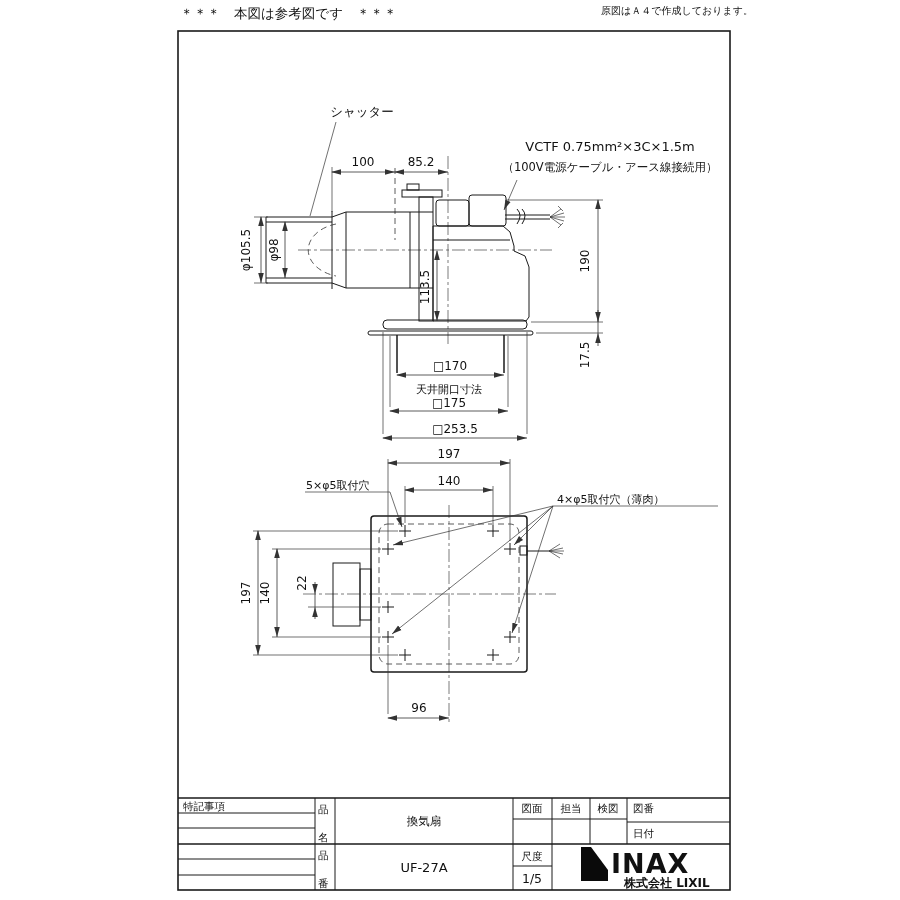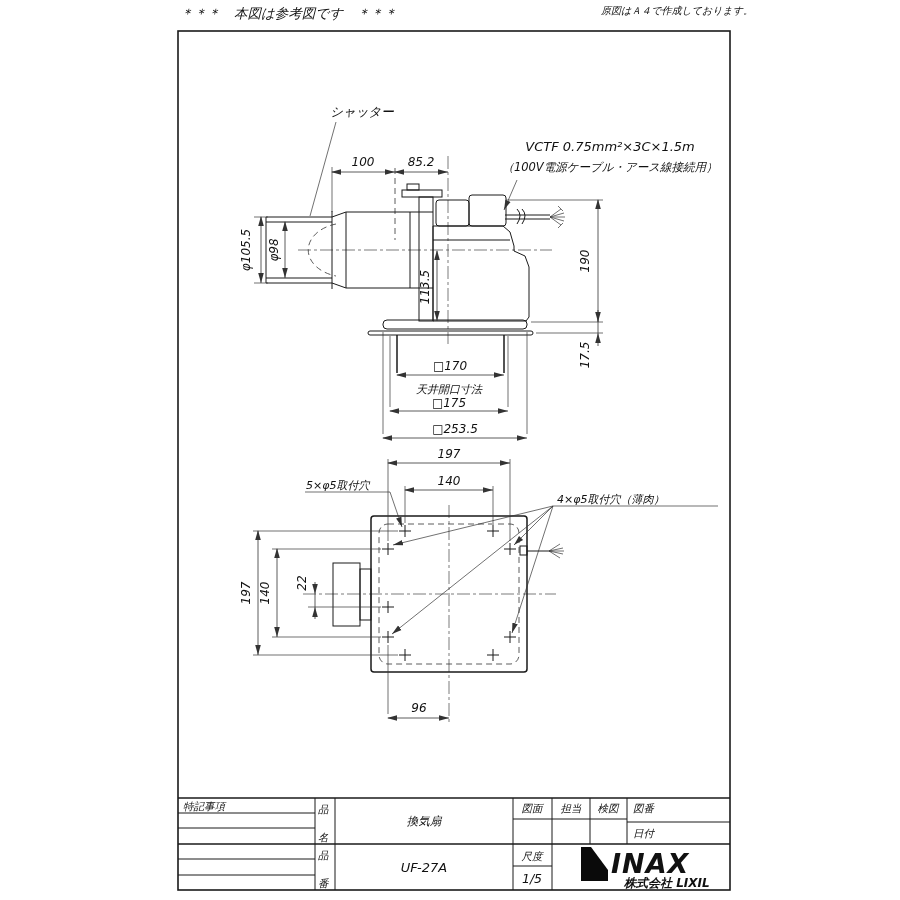--- a/index.html
+++ b/index.html
@@ -1,17 +1,17 @@
 <!DOCTYPE html>
 <html><head>
 <meta charset="utf-8">
 <style>
   html,body{margin:0;padding:0;background:#ffffff;}
   .stage{position:relative;width:900px;height:900px;background:#fff;overflow:hidden;
-         font-family:"DejaVu Sans","Liberation Sans",sans-serif;font-style:italic;}
+         font-family:"DejaVu Sans","Liberation Sans",sans-serif;}
   svg{position:absolute;left:0;top:0;}
   svg text{fill:#111;font-family:"DejaVu Sans","Liberation Sans",sans-serif;}
   .ol{stroke:#1a1a1a;stroke-width:1;fill:none;}
   .ol2{stroke:#1a1a1a;stroke-width:1.5;fill:none;}
   .thin{stroke:#333;stroke-width:0.7;fill:none;}
   .dim{stroke:#333;stroke-width:0.8;fill:none;}
   .cl{stroke:#444;stroke-width:0.7;fill:none;stroke-dasharray:13 3 3 3;}
   .dash{stroke:#333;stroke-width:0.8;fill:none;stroke-dasharray:6 4;}
   .tb{stroke:#1a1a1a;stroke-width:1;}
   .tbh{stroke:#1a1a1a;stroke-width:1.6;}

